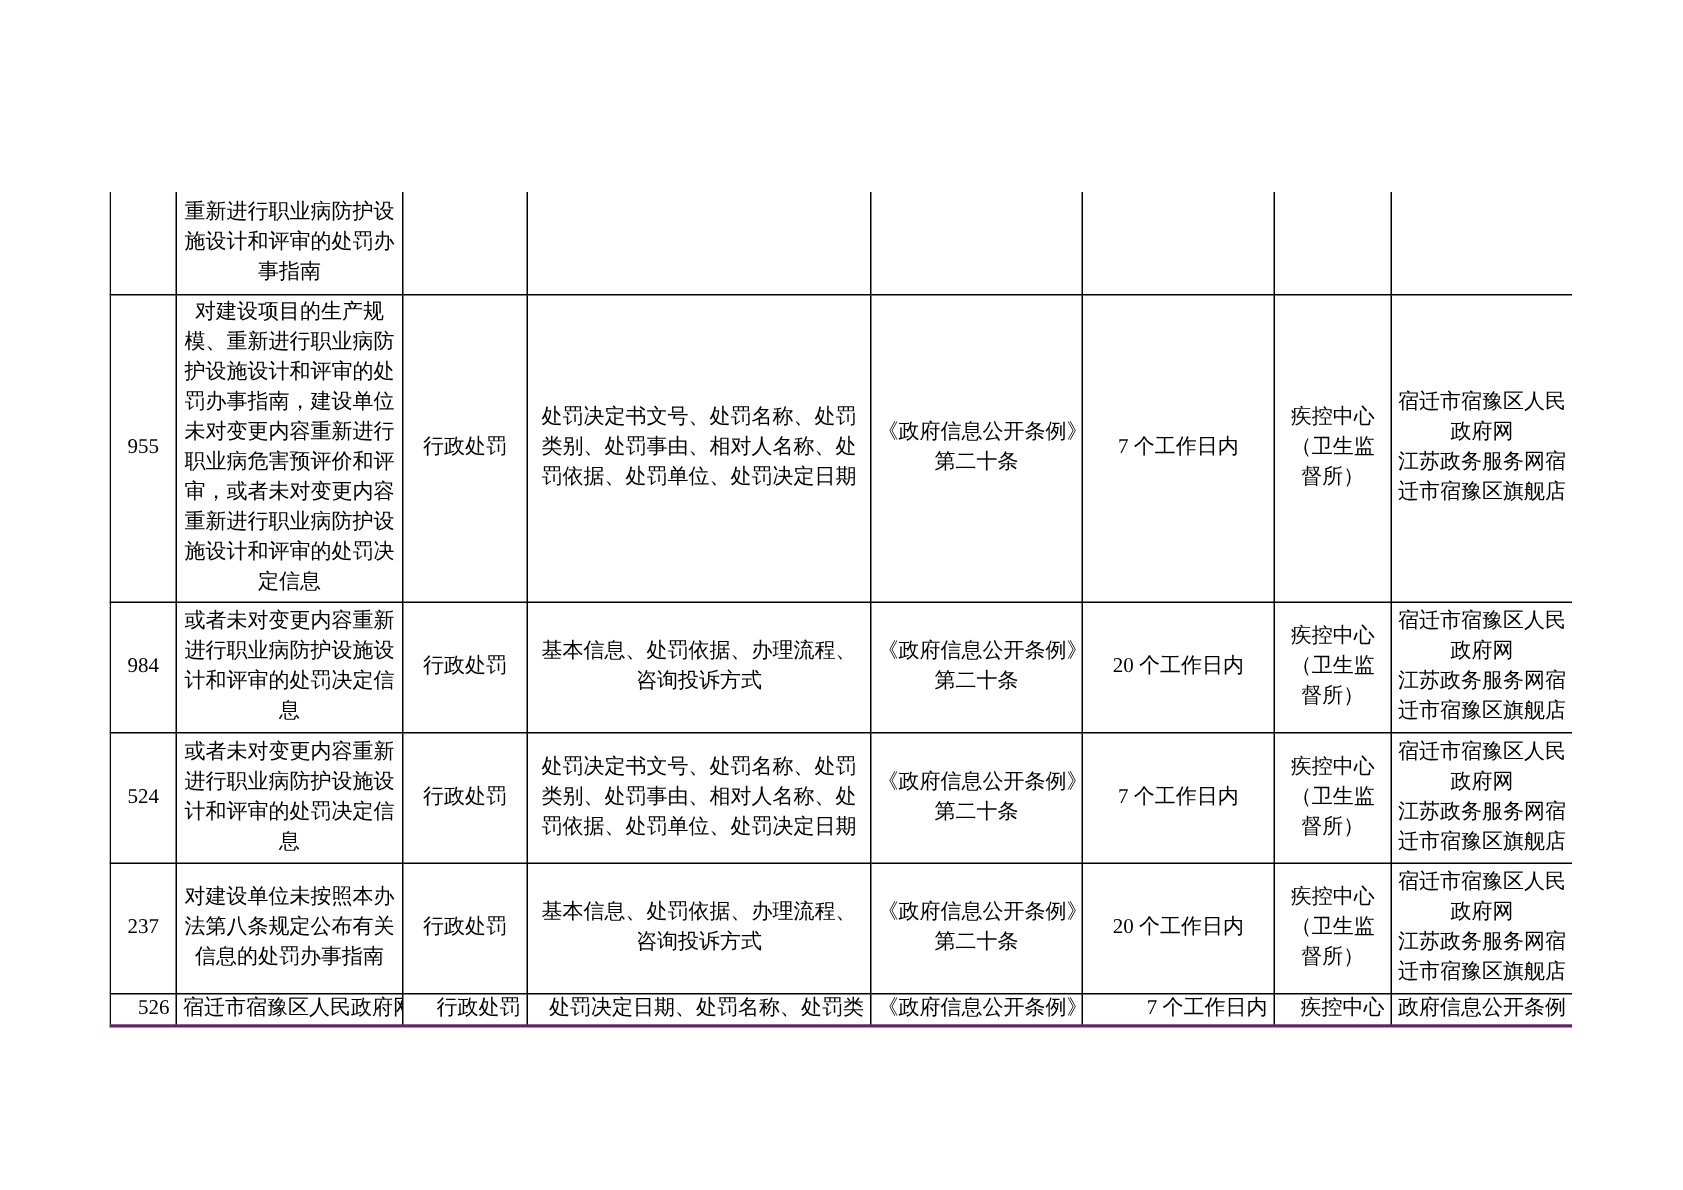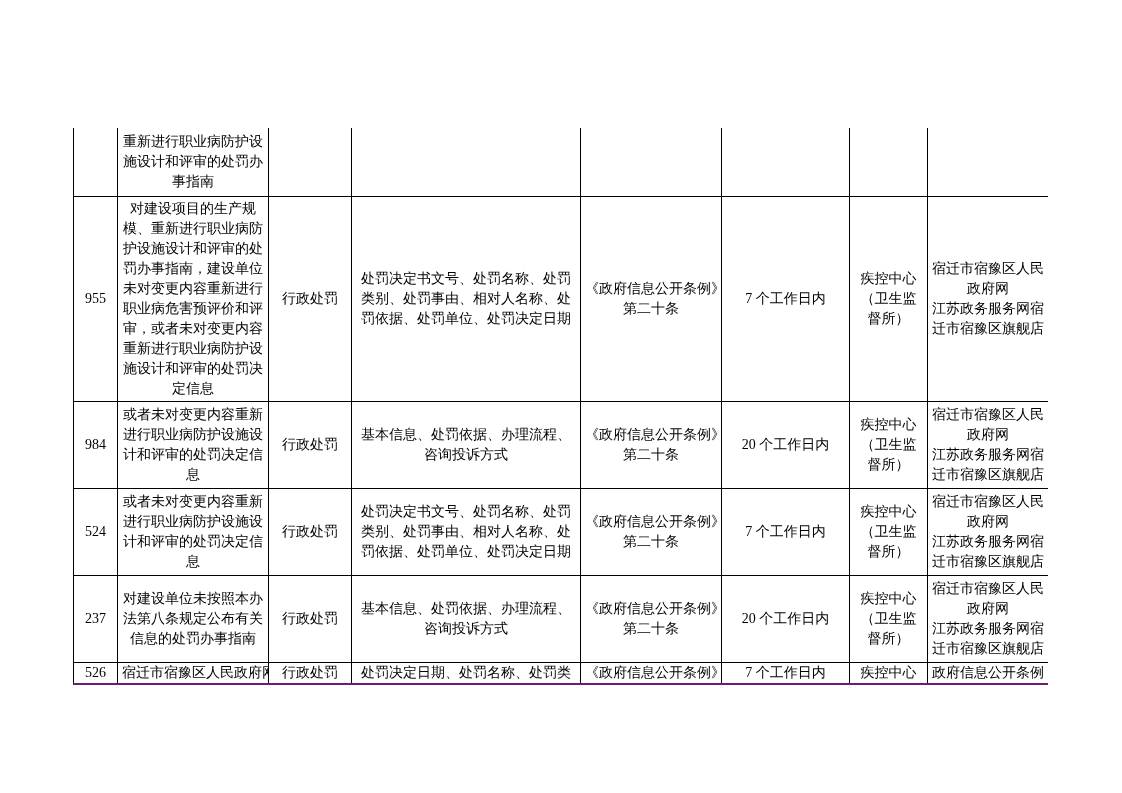--- a/index.html
+++ b/index.html
@@ -38,21 +38,21 @@
     padding: 2px 4px;
     overflow: hidden;
   }
   tr.row-continued td { border-top-style: hidden; }
   tr.row-continued { height: 68px; }
   tr.row-522 { height: 205px; }
   tr.row-523 { height: 87px; }
   tr.row-524 { height: 87px; }
   tr.row-525 { height: 87px; }
   tr.row-526 { height: 21px; }
-  tr.row-526 td { padding-top: 0; padding-bottom: 0; white-space: nowrap; }
+  tr.row-526 td { padding-top: 0; padding-bottom: 0; white-space: nowrap; text-align: right; }
   .nowrap-line { display: block; white-space: nowrap; }
   .para-line { display: block; }
 </style>
 </head>
 <body>
 
 <div class="table-wrap">
   <table class="gov-table">
     <colgroup>
       <col style="width:44px">

